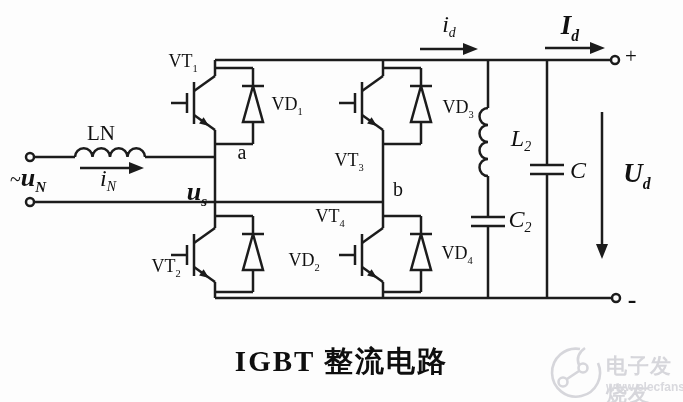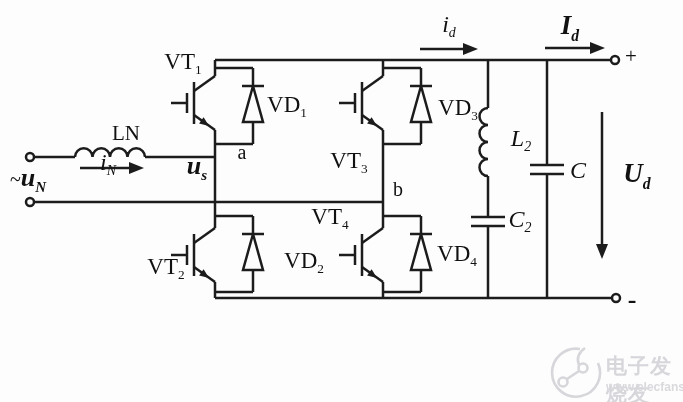--- a/index.html
+++ b/index.html
@@ -9,21 +9,21 @@
     background:#fdfdfd;
     font-family:"Liberation Serif","DejaVu Serif",serif;
     color:#111;
     overflow:hidden;
   }
   .stage svg.circuit{position:absolute;left:0;top:0;}
   .lbl{
     position:absolute;
     transform:translate(-50%,-50%);
     white-space:nowrap;
-    font-size:23px;
+    font-size:18px;
     line-height:1;
     color:#111;
   }
   .lbl sub{font-size:0.58em;line-height:1;}
   .it{font-style:italic;}
   .bi{font-style:italic;font-weight:bold;}
   .sz20{font-size:20px;}
   .sz21{font-size:21px;}
   .sz24{font-size:24px;}
   .sz26{font-size:26px;}
@@ -175,27 +175,27 @@
 
     <g stroke="#d6d6db" stroke-width="2.6" fill="none">
       <path d="M585,348 q-10,7 -6,17"></path>
       <path d="M580,349 a24,24 0 1 0 18,14"></path>
       <circle cx="563" cy="382" r="4.5"></circle>
       <circle cx="583" cy="368" r="4.5"></circle>
       <line x1="567" y1="379" x2="579" y2="371"></line>
     </g>
   </svg>
 
-  <span class="lbl sz21" style="left:126px;top:133px"><span>LN</span></span>
+  <span class="lbl sz21" style="left:101px;top:133px"><span>LN</span></span>
 
   <span class="lbl bi sz26" style="left:28px;top:180px"><span style="font-style:normal;font-weight:normal;font-size:20px">~</span><span>u</span><sub>N</sub></span>
 
-  <span class="lbl it sz24" style="left:108px;top:164px"><span>i</span><sub>N</sub></span>
-
-  <span class="lbl bi sz26" style="left:197px;top:168px"><span>u</span><sub>s</sub></span>
+  <span class="lbl it sz24" style="left:108px;top:180px"><span>i</span><sub>N</sub></span>
+
+  <span class="lbl bi sz26" style="left:197px;top:194px"><span>u</span><sub>s</sub></span>
 
   <span class="lbl sz20" style="left:242px;top:152px"><span>a</span></span>
   <span class="lbl sz20" style="left:398px;top:189px"><span>b</span></span>
 
   <span class="lbl" style="left:183px;top:63px"><span>VT</span><sub>1</sub></span>
   <span class="lbl" style="left:166px;top:268px"><span>VT</span><sub>2</sub></span>
   <span class="lbl" style="left:349px;top:162px"><span>VT</span><sub>3</sub></span>
   <span class="lbl" style="left:330px;top:218px"><span>VT</span><sub>4</sub></span>
 
   <span class="lbl" style="left:287px;top:106px"><span>VD</span><sub>1</sub></span>
@@ -207,17 +207,18 @@
   <span class="lbl it sz24" style="left:520px;top:221px"><span>C</span><sub>2</sub></span>
   <span class="lbl it sz24" style="left:578px;top:170px"><span>C</span></span>
 
   <span class="lbl it sz24" style="left:449px;top:26px"><span>i</span><sub>d</sub></span>
   <span class="lbl bi sz27" style="left:570px;top:28px"><span>I</span><sub>d</sub></span>
   <span class="lbl bi sz27" style="left:637px;top:176px"><span>U</span><sub>d</sub></span>
 
   <span class="lbl sz21" style="left:631px;top:56px"><span>+</span></span>
   <span class="lbl sz26" style="left:632px;top:300px;font-weight:bold"><span>-</span></span>
 
+  <div class="caption"><span>IGBT 整流电路</span></div>
 
   <div class="wm-brand"><span>电子发烧友</span></div>
   <div class="wm-url"><span>www.elecfans.com</span></div>
 
 </div>
 
 </body></html>

